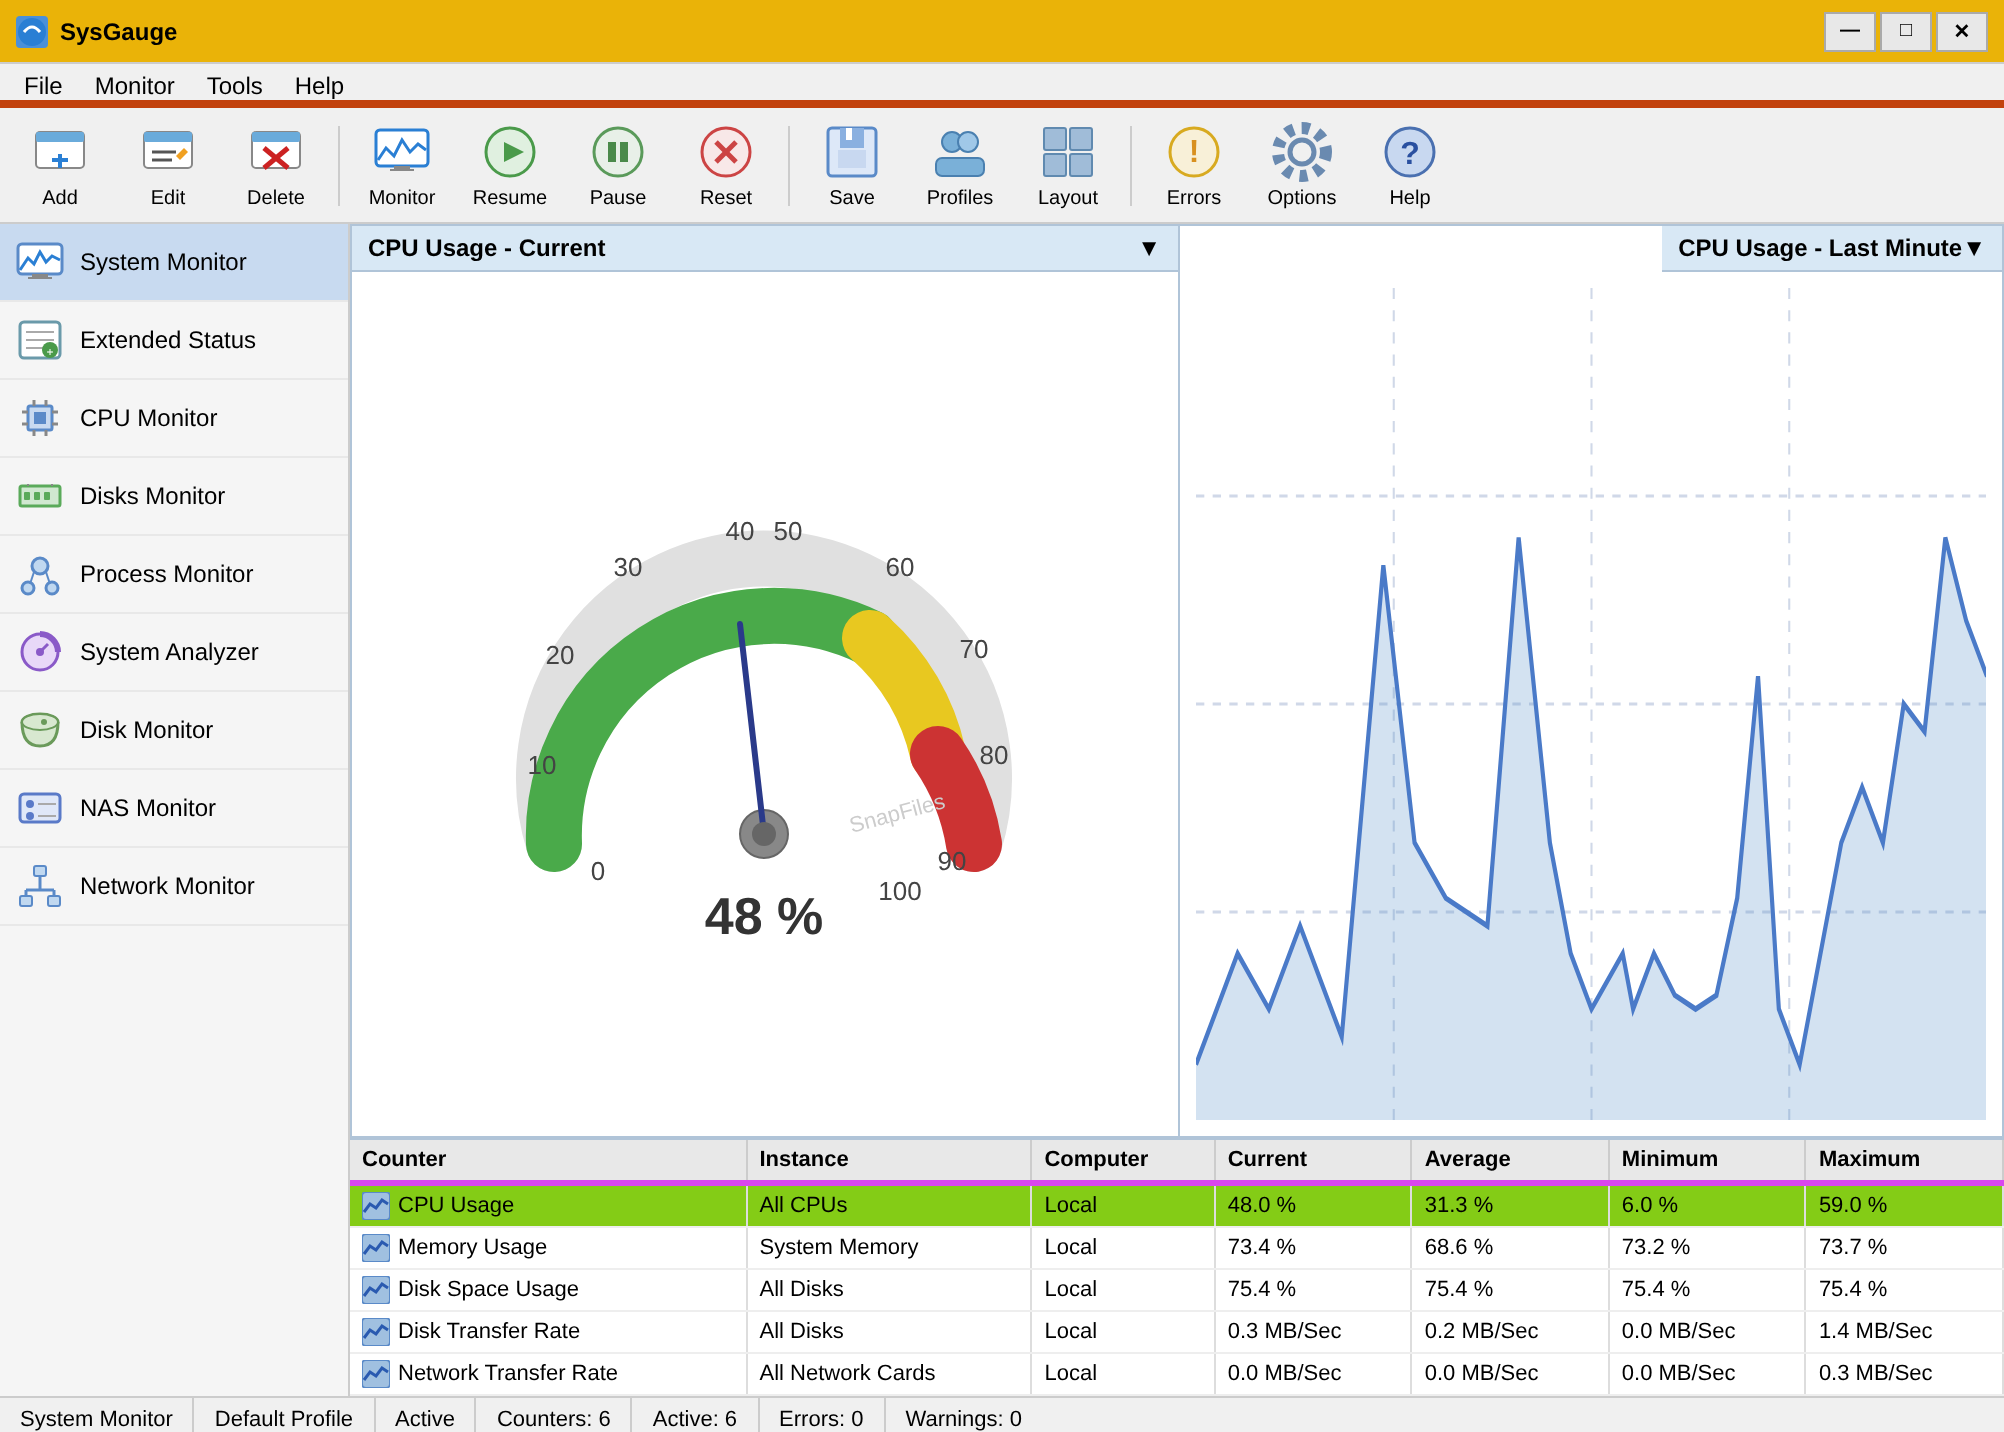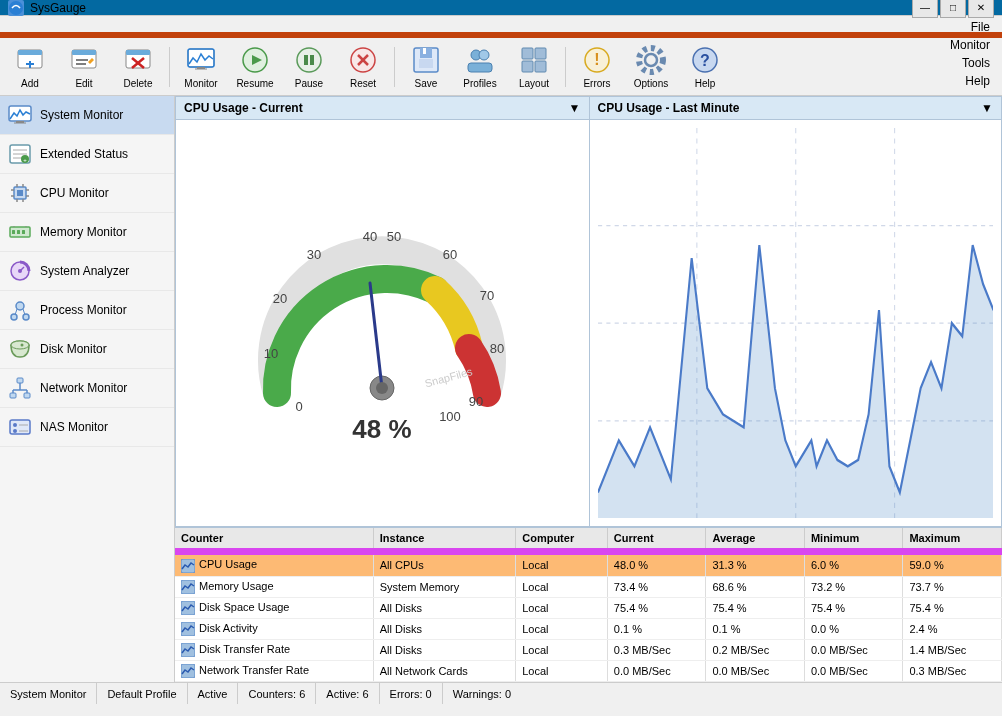--- a/index.html
+++ b/index.html
@@ -1,27 +1,27 @@
 <!DOCTYPE html>
 <html><head>
   <meta charset="utf-8">
   <style>
     * { box-sizing: border-box; margin: 0; padding: 0; }
     body { font-family: 'Segoe UI', Tahoma, sans-serif; font-size: 12px; background: #f0f0f0; color: #000; width: 1002px; height: 716px; overflow: hidden; }
 
     
-    .title-bar { background: #0369a1; display: flex; align-items: center; justify-content: space-between; padding: 4px 8px; height: 16px; border-bottom: 1px solid #ccc; }
+    .title-bar { background: #eab308; display: flex; align-items: center; justify-content: space-between; padding: 4px 8px; height: 32px; border-bottom: 1px solid #ccc; font-weight: bold; }
     .title-bar-left { display: flex; align-items: center; gap: 6px; }
     .title-bar-icon { width: 16px; height: 16px; background: #4a90d9; border-radius: 2px; }
     .title-bar-title { font-size: 12px; }
     .title-bar-controls { display: flex; gap: 2px; }
     .title-btn { width: 26px; height: 20px; background: #e8e8e8; border: 1px solid #aaa; display: flex; align-items: center; justify-content: center; cursor: pointer; font-size: 10px; }
 
     
-    .menu-bar { background: #f0f0f0; display: flex; align-items: flex-end; padding: 2px 4px; height: 22px; border-bottom: 6px solid #c2410c; flex-direction: column; }
+    .menu-bar { background: #f0f0f0; display: flex; align-items: flex-start; padding: 2px 4px; height: 22px; border-bottom: 4px solid #c2410c; }
     .menu-item { padding: 2px 8px; cursor: pointer; font-size: 12px; }
 
     
     .toolbar { background: #f0f0f0; display: flex; align-items: center; padding: 3px 4px; gap: 2px; border-bottom: 1px solid #ccc; height: 58px; }
     .toolbar-btn { display: flex; flex-direction: column; align-items: center; justify-content: center; width: 52px; height: 52px; background: #f0f0f0; border: 1px solid transparent; cursor: pointer; gap: 2px; font-size: 10px; }
     .toolbar-separator { width: 1px; height: 40px; background: #ccc; margin: 0 3px; }
     .toolbar-icon { width: 32px; height: 32px; display: flex; align-items: center; justify-content: center; }
 
     
     .main-layout { display: flex; height: calc(716px - 28px - 22px - 58px - 22px); }
@@ -40,23 +40,23 @@
     
     .chart-panel { flex: 1; border: 1px solid #b0c4d8; background: #fff; display: flex; flex-direction: column; }
     .chart-header { background: #d8e8f5; padding: 4px 8px; display: flex; align-items: center; justify-content: space-between; border-bottom: 1px solid #b0c4d8; }
     .chart-title { font-size: 12px; font-weight: 600; }
     .chart-body { flex: 1; position: relative; overflow: hidden; display: flex; align-items: center; justify-content: center; }
 
     
     .data-table-area { border-top: 1px solid #b0c4d8; background: #fff; }
     table { width: 100%; border-collapse: collapse; font-size: 11px; }
     thead tr { background: #e8e8e8; }
-    th { padding: 4px 6px; text-align: left; border-right: 1px solid #ccc; border-bottom: 7px solid #d946ef; font-weight: 600; white-space: nowrap; }
+    th { padding: 4px 6px; text-align: left; border-right: 1px solid #ccc; border-bottom: 3px solid #d946ef; font-weight: 600; white-space: nowrap; }
     td { padding: 3px 6px; border-right: 1px solid #ddd; border-bottom: 1px solid #eee; white-space: nowrap; }
-    tr.selected td { background: #fdba74; }
+    tr.selected td { background: #84cc16; }
     .row-icon { width: 14px; height: 14px; display: inline-block; vertical-align: middle; margin-right: 4px; }
 
     
     .status-bar { background: #f0f0f0; border-top: 1px solid #ccc; display: flex; align-items: center; height: 22px; font-size: 11px; }
     .status-section { padding: 0 10px; border-right: 1px solid #ccc; height: 100%; display: flex; align-items: center; }
     .status-section:last-child { border-right: none; }
   </style>
 </head>
 <body>
 
@@ -285,81 +285,81 @@
       <div class="sidebar-icon">
         <svg width="24" height="24" viewBox="0 0 24 24">
             <rect x="2" y="7" width="20" height="10" rx="1" fill="#d0e8d0" stroke="#5aaa5a" stroke-width="1.5"></rect>
             <rect x="4" y="10" width="3" height="4" fill="#5aaa5a" rx="0.5"></rect>
             <rect x="9" y="10" width="3" height="4" fill="#5aaa5a" rx="0.5"></rect>
             <rect x="14" y="10" width="3" height="4" fill="#5aaa5a" rx="0.5"></rect>
             <line x1="6" y1="6" x2="6" y2="7" stroke="#888" stroke-width="1"></line>
             <line x1="18" y1="6" x2="18" y2="7" stroke="#888" stroke-width="1"></line>
           </svg>
       </div>
-      <span class="sidebar-label">Memory Monitor</span>
-    </div>
-    <div class="sidebar-item">
-      <div class="sidebar-icon">
-        <svg width="24" height="24" viewBox="0 0 24 24">
-            <circle cx="12" cy="12" r="9" fill="#e8d8f8" stroke="#8a5ac8" stroke-width="1.5"></circle>
-            <path d="M12 3 A9 9 0 0 1 21 12" stroke="#8a5ac8" stroke-width="3" fill="none"></path>
-            <line x1="12" y1="12" x2="16" y2="8" stroke="#8a5ac8" stroke-width="1.5"></line>
-            <circle cx="12" cy="12" r="2" fill="#8a5ac8"></circle>
-          </svg>
-      </div>
-      <span class="sidebar-label">System Analyzer</span>
+      <span class="sidebar-label">Disks Monitor</span>
     </div>
     <div class="sidebar-item">
       <div class="sidebar-icon">
         <svg width="24" height="24" viewBox="0 0 24 24">
             <circle cx="12" cy="8" r="4" fill="#c0d8f0" stroke="#5a8ac8" stroke-width="1.5"></circle>
             <circle cx="6" cy="19" r="3" fill="#c0d8f0" stroke="#5a8ac8" stroke-width="1.5"></circle>
             <circle cx="18" cy="19" r="3" fill="#c0d8f0" stroke="#5a8ac8" stroke-width="1.5"></circle>
             <line x1="9" y1="11" x2="7" y2="17" stroke="#5a8ac8" stroke-width="1"></line>
             <line x1="15" y1="11" x2="17" y2="17" stroke="#5a8ac8" stroke-width="1"></line>
           </svg>
       </div>
       <span class="sidebar-label">Process Monitor</span>
     </div>
     <div class="sidebar-item">
       <div class="sidebar-icon">
         <svg width="24" height="24" viewBox="0 0 24 24">
+            <circle cx="12" cy="12" r="9" fill="#e8d8f8" stroke="#8a5ac8" stroke-width="1.5"></circle>
+            <path d="M12 3 A9 9 0 0 1 21 12" stroke="#8a5ac8" stroke-width="3" fill="none"></path>
+            <line x1="12" y1="12" x2="16" y2="8" stroke="#8a5ac8" stroke-width="1.5"></line>
+            <circle cx="12" cy="12" r="2" fill="#8a5ac8"></circle>
+          </svg>
+      </div>
+      <span class="sidebar-label">System Analyzer</span>
+    </div>
+    <div class="sidebar-item">
+      <div class="sidebar-icon">
+        <svg width="24" height="24" viewBox="0 0 24 24">
             <ellipse cx="12" cy="8" rx="9" ry="4" fill="#d8e8d0" stroke="#6a9a5a" stroke-width="1.5"></ellipse>
             <path d="M3 8 Q3 20 12 20 Q21 20 21 8" fill="#d8e8d0" stroke="#6a9a5a" stroke-width="1.5"></path>
             <ellipse cx="12" cy="8" rx="9" ry="4" fill="#d8e8d0" stroke="#6a9a5a" stroke-width="1"></ellipse>
             <circle cx="14" cy="8" r="1.5" fill="#6a9a5a"></circle>
           </svg>
       </div>
       <span class="sidebar-label">Disk Monitor</span>
+    </div>
+    <div class="sidebar-item">
+      <div class="sidebar-icon">
+        <svg width="24" height="24" viewBox="0 0 24 24">
+            <rect x="2" y="5" width="20" height="14" rx="2" fill="#e0e8f8" stroke="#5a7ac8" stroke-width="1.5"></rect>
+            <circle cx="7" cy="10" r="2" fill="#5a7ac8"></circle>
+            <circle cx="7" cy="16" r="2" fill="#5a7ac8"></circle>
+            <line x1="11" y1="10" x2="20" y2="10" stroke="#aaa" stroke-width="1"></line>
+            <line x1="11" y1="16" x2="20" y2="16" stroke="#aaa" stroke-width="1"></line>
+          </svg>
+      </div>
+      <span class="sidebar-label">NAS Monitor</span>
     </div>
     <div class="sidebar-item">
       <div class="sidebar-icon">
         <svg width="24" height="24" viewBox="0 0 24 24">
             <rect x="9" y="2" width="6" height="5" rx="1" fill="#c0d8f0" stroke="#5a8ac8" stroke-width="1"></rect>
             <rect x="2" y="17" width="6" height="5" rx="1" fill="#c0d8f0" stroke="#5a8ac8" stroke-width="1"></rect>
             <rect x="16" y="17" width="6" height="5" rx="1" fill="#c0d8f0" stroke="#5a8ac8" stroke-width="1"></rect>
             <line x1="12" y1="7" x2="12" y2="14" stroke="#5a8ac8" stroke-width="1.5"></line>
             <line x1="5" y1="14" x2="19" y2="14" stroke="#5a8ac8" stroke-width="1.5"></line>
             <line x1="5" y1="14" x2="5" y2="17" stroke="#5a8ac8" stroke-width="1.5"></line>
             <line x1="19" y1="14" x2="19" y2="17" stroke="#5a8ac8" stroke-width="1.5"></line>
           </svg>
       </div>
       <span class="sidebar-label">Network Monitor</span>
-    </div>
-    <div class="sidebar-item">
-      <div class="sidebar-icon">
-        <svg width="24" height="24" viewBox="0 0 24 24">
-            <rect x="2" y="5" width="20" height="14" rx="2" fill="#e0e8f8" stroke="#5a7ac8" stroke-width="1.5"></rect>
-            <circle cx="7" cy="10" r="2" fill="#5a7ac8"></circle>
-            <circle cx="7" cy="16" r="2" fill="#5a7ac8"></circle>
-            <line x1="11" y1="10" x2="20" y2="10" stroke="#aaa" stroke-width="1"></line>
-            <line x1="11" y1="16" x2="20" y2="16" stroke="#aaa" stroke-width="1"></line>
-          </svg>
-      </div>
-      <span class="sidebar-label">NAS Monitor</span>
     </div>
   </div>
 
   <div class="content">
     <div class="charts-row">
 
       <div class="chart-panel" style="max-width: 50%; border-right: none;">
         <div class="chart-header">
           <span class="chart-title">CPU Usage - Current</span>
           <div style="cursor:pointer;">▼</div>
@@ -396,21 +396,21 @@
               <circle cx="160" cy="195" r="6" fill="#666"></circle>
 
               <text x="160" y="245" text-anchor="middle" font-size="26" font-weight="bold" fill="#333">48 %</text>
 
               <text x="200" y="195" font-size="11" fill="#ccc" transform="rotate(-15, 200, 180)">SnapFiles</text>
             </svg>
           </div>
         </div>
       </div>
 
-      <div class="chart-panel" style="max-width: 50%;">
+      <div class="chart-panel" style="max-width: 50%; align-items: flex-end;">
         <div class="chart-header">
           <span class="chart-title">CPU Usage - Last Minute</span>
           <div style="cursor:pointer;">▼</div>
         </div>
         <div class="chart-body" style="background: #fff; min-height: 330px; padding: 8px;">
           <svg width="100%" height="100%" viewBox="0 0 380 300" preserveAspectRatio="none">
 
             <line x1="0" y1="75" x2="380" y2="75" stroke="#d0d8e8" stroke-width="1" stroke-dasharray="4 4"></line>
             <line x1="0" y1="150" x2="380" y2="150" stroke="#d0d8e8" stroke-width="1" stroke-dasharray="4 4"></line>
             <line x1="0" y1="225" x2="380" y2="225" stroke="#d0d8e8" stroke-width="1" stroke-dasharray="4 4"></line>
@@ -480,34 +480,20 @@
     <td>75.4 %</td>
     <td>75.4 %</td>
     <td>75.4 %</td>
     <td>75.4 %</td>
   </tr>
             <tr>
     <td>
       <svg class="row-icon" viewBox="0 0 14 14">
                   <rect x="0" y="0" width="14" height="14" rx="2" fill="#a0c0e0" stroke="#5a8ac8" stroke-width="1"></rect>
                   <polyline points="1,10 4,6 7,8 10,4 13,6" fill="none" stroke="#2a5ab0" stroke-width="1.5"></polyline>
-                </svg>Disk Activity
-    </td>
-    <td>All Disks</td>
-    <td>Local</td>
-    <td>0.1 %</td>
-    <td>0.1 %</td>
-    <td>0.0 %</td>
-    <td>2.4 %</td>
-  </tr>
-            <tr>
-    <td>
-      <svg class="row-icon" viewBox="0 0 14 14">
-                  <rect x="0" y="0" width="14" height="14" rx="2" fill="#a0c0e0" stroke="#5a8ac8" stroke-width="1"></rect>
-                  <polyline points="1,10 4,6 7,8 10,4 13,6" fill="none" stroke="#2a5ab0" stroke-width="1.5"></polyline>
                 </svg>Disk Transfer Rate
     </td>
     <td>All Disks</td>
     <td>Local</td>
     <td>0.3 MB/Sec</td>
     <td>0.2 MB/Sec</td>
     <td>0.0 MB/Sec</td>
     <td>1.4 MB/Sec</td>
   </tr>
             <tr>

